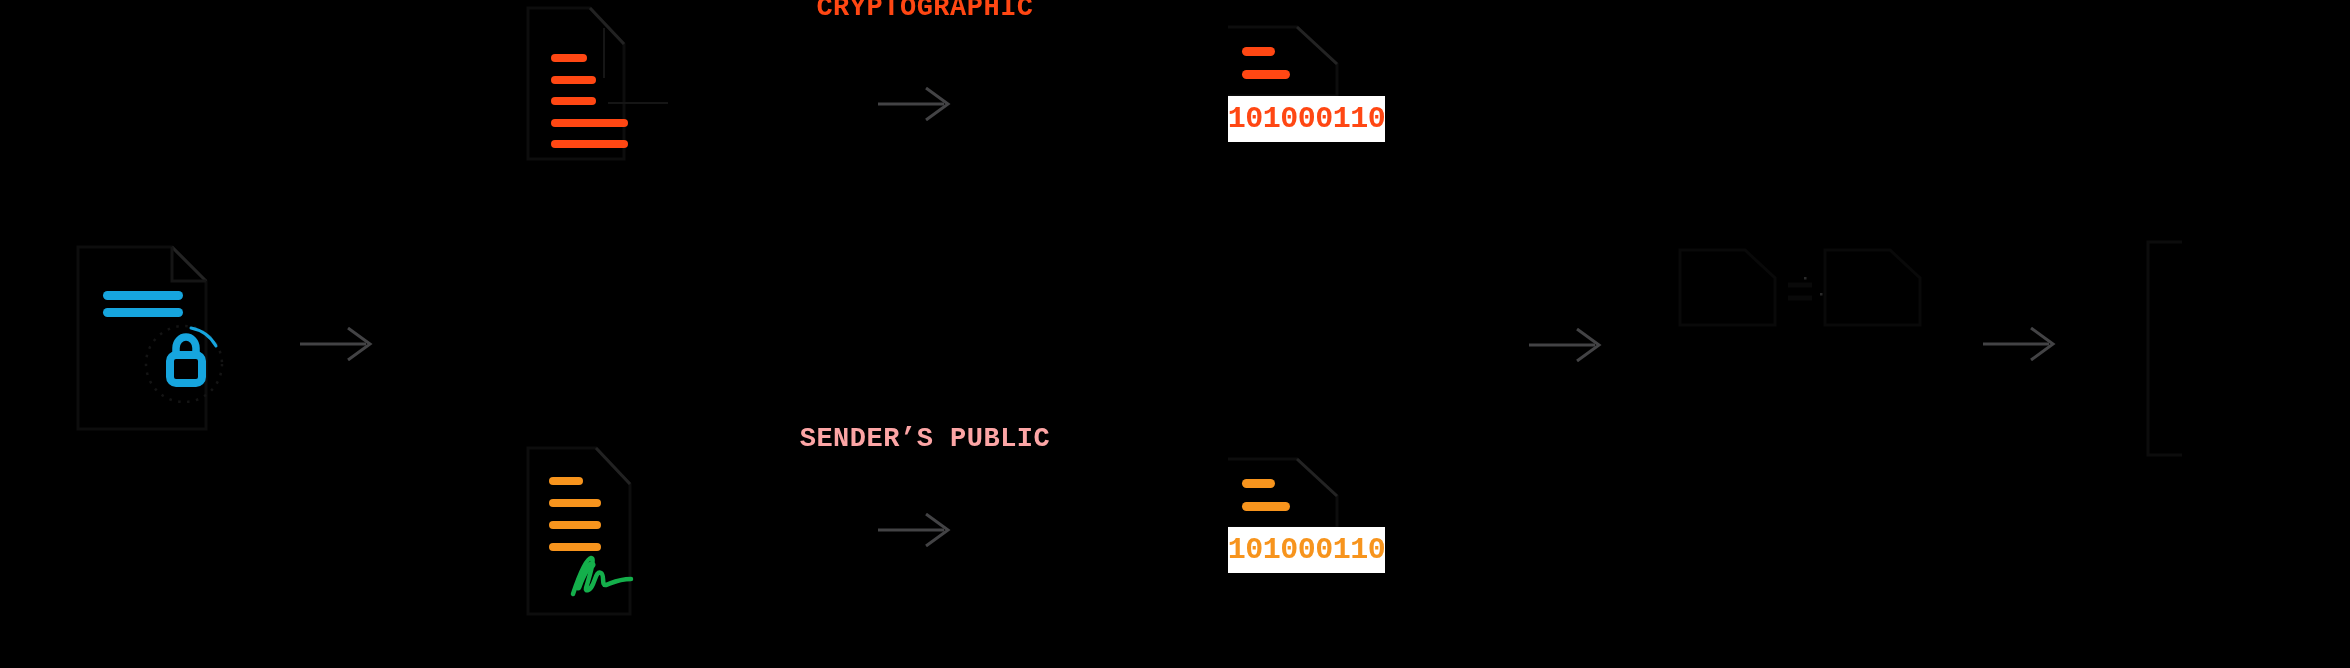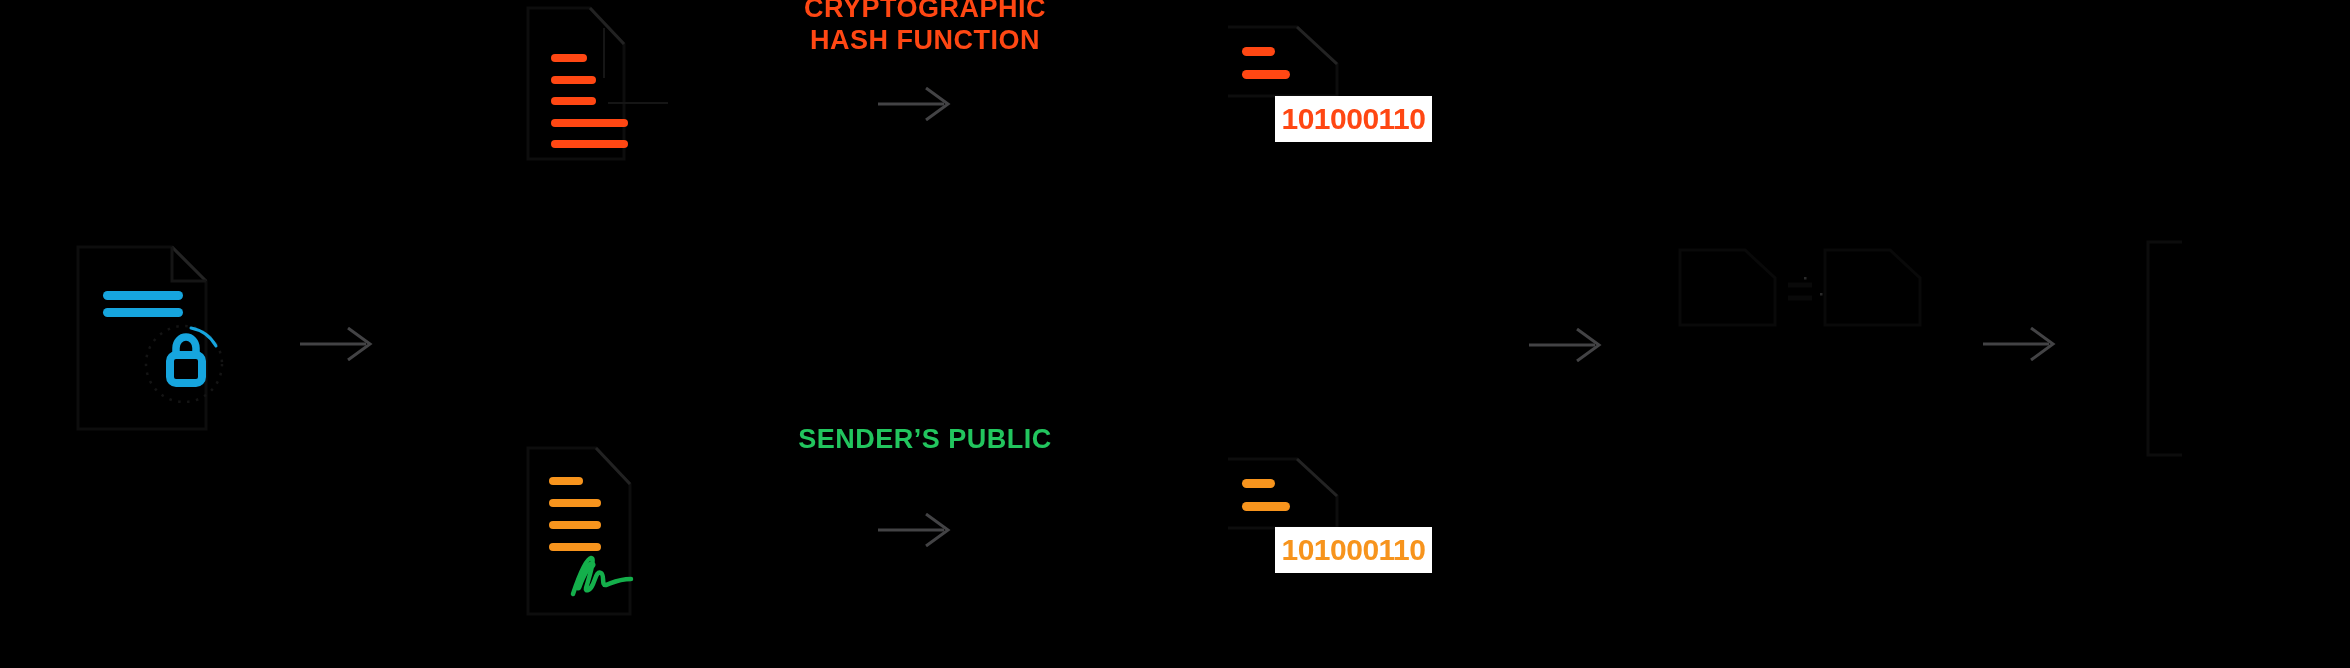--- a/index.html
+++ b/index.html
@@ -1,36 +1,36 @@
 <!DOCTYPE html>
 <html><head>
 <meta charset="utf-8">
 <style>
   html,body{margin:0;padding:0;background:#000;}
   .canvas{
     position:relative;width:2182px;height:668px;background:#000000;
-    overflow:hidden;font-family:Liberation Sans, sans-serif;
+    overflow:hidden;font-family:Liberation Mono, monospace;
   }
   .abs{position:absolute;}
   .bar{position:absolute;border-radius:5px;}
   .bar.h9{height:9px;}
   .bar.h8{height:8px;}
   .blue{background:#16A5DE;}
   .orange-red{background:#FF4713;}
   .orange{background:#F7941D;}
   .label{
     position:absolute;width:460px;text-align:center;
     font-weight:bold;font-size:27px;line-height:31.5px;letter-spacing:0.5px;
   }
   .label-top{color:#FF4713;}
-  .label-bottom{color:#22c55e;}
+  .label-bottom{color:#fca5a5;}
   .hash-box{
     position:absolute;width:157px;height:46px;background:#FFFFFF;
     display:flex;align-items:center;justify-content:center;
-    font-weight:bold;font-size:30px;letter-spacing:-0.5px;margin-left:47px;
+    font-weight:bold;font-size:30px;letter-spacing:-0.5px;
   }
   .hash-top{color:#FF4713;}
   .hash-bottom{color:#F7941D;}
   svg{display:block;}
 </style>
 </head>
 <body>
 
 <div class="canvas">
 
@@ -65,21 +65,20 @@
     </svg>
     <div class="bar h8 orange-red" style="left:551px;top:54px;width:36px;"></div>
     <div class="bar h8 orange-red" style="left:551px;top:76px;width:45px;"></div>
     <div class="bar h8 orange-red" style="left:551px;top:97px;width:45px;"></div>
     <div class="bar h8 orange-red" style="left:551px;top:119px;width:77px;"></div>
     <div class="bar h8 orange-red" style="left:551px;top:140px;width:77px;"></div>
   </div>
 
   <div class="label label-top" style="left:695px;top:-7px;">
     <div>CRYPTOGRAPHIC</div>
-    <div>HASH FUNCTION</div>
   </div>
 
   <svg class="abs" style="left:878px;top:87px;" width="74" height="34" viewBox="0 0 74 34">
     <path d="M0 17 H66" fill="none" stroke="#434345" stroke-width="3"></path>
     <path d="M48 1 L70 17 L48 33" fill="none" stroke="#434345" stroke-width="3"></path>
   </svg>
 
   <div class="abs" style="left:0;top:0;">
     <svg class="abs" style="left:1220px;top:20px;" width="125" height="80" viewBox="0 0 125 80">
       <path d="M8 7 H77 L117 44 V76 H8" fill="none" stroke="#0d0d0d" stroke-width="3"></path>

